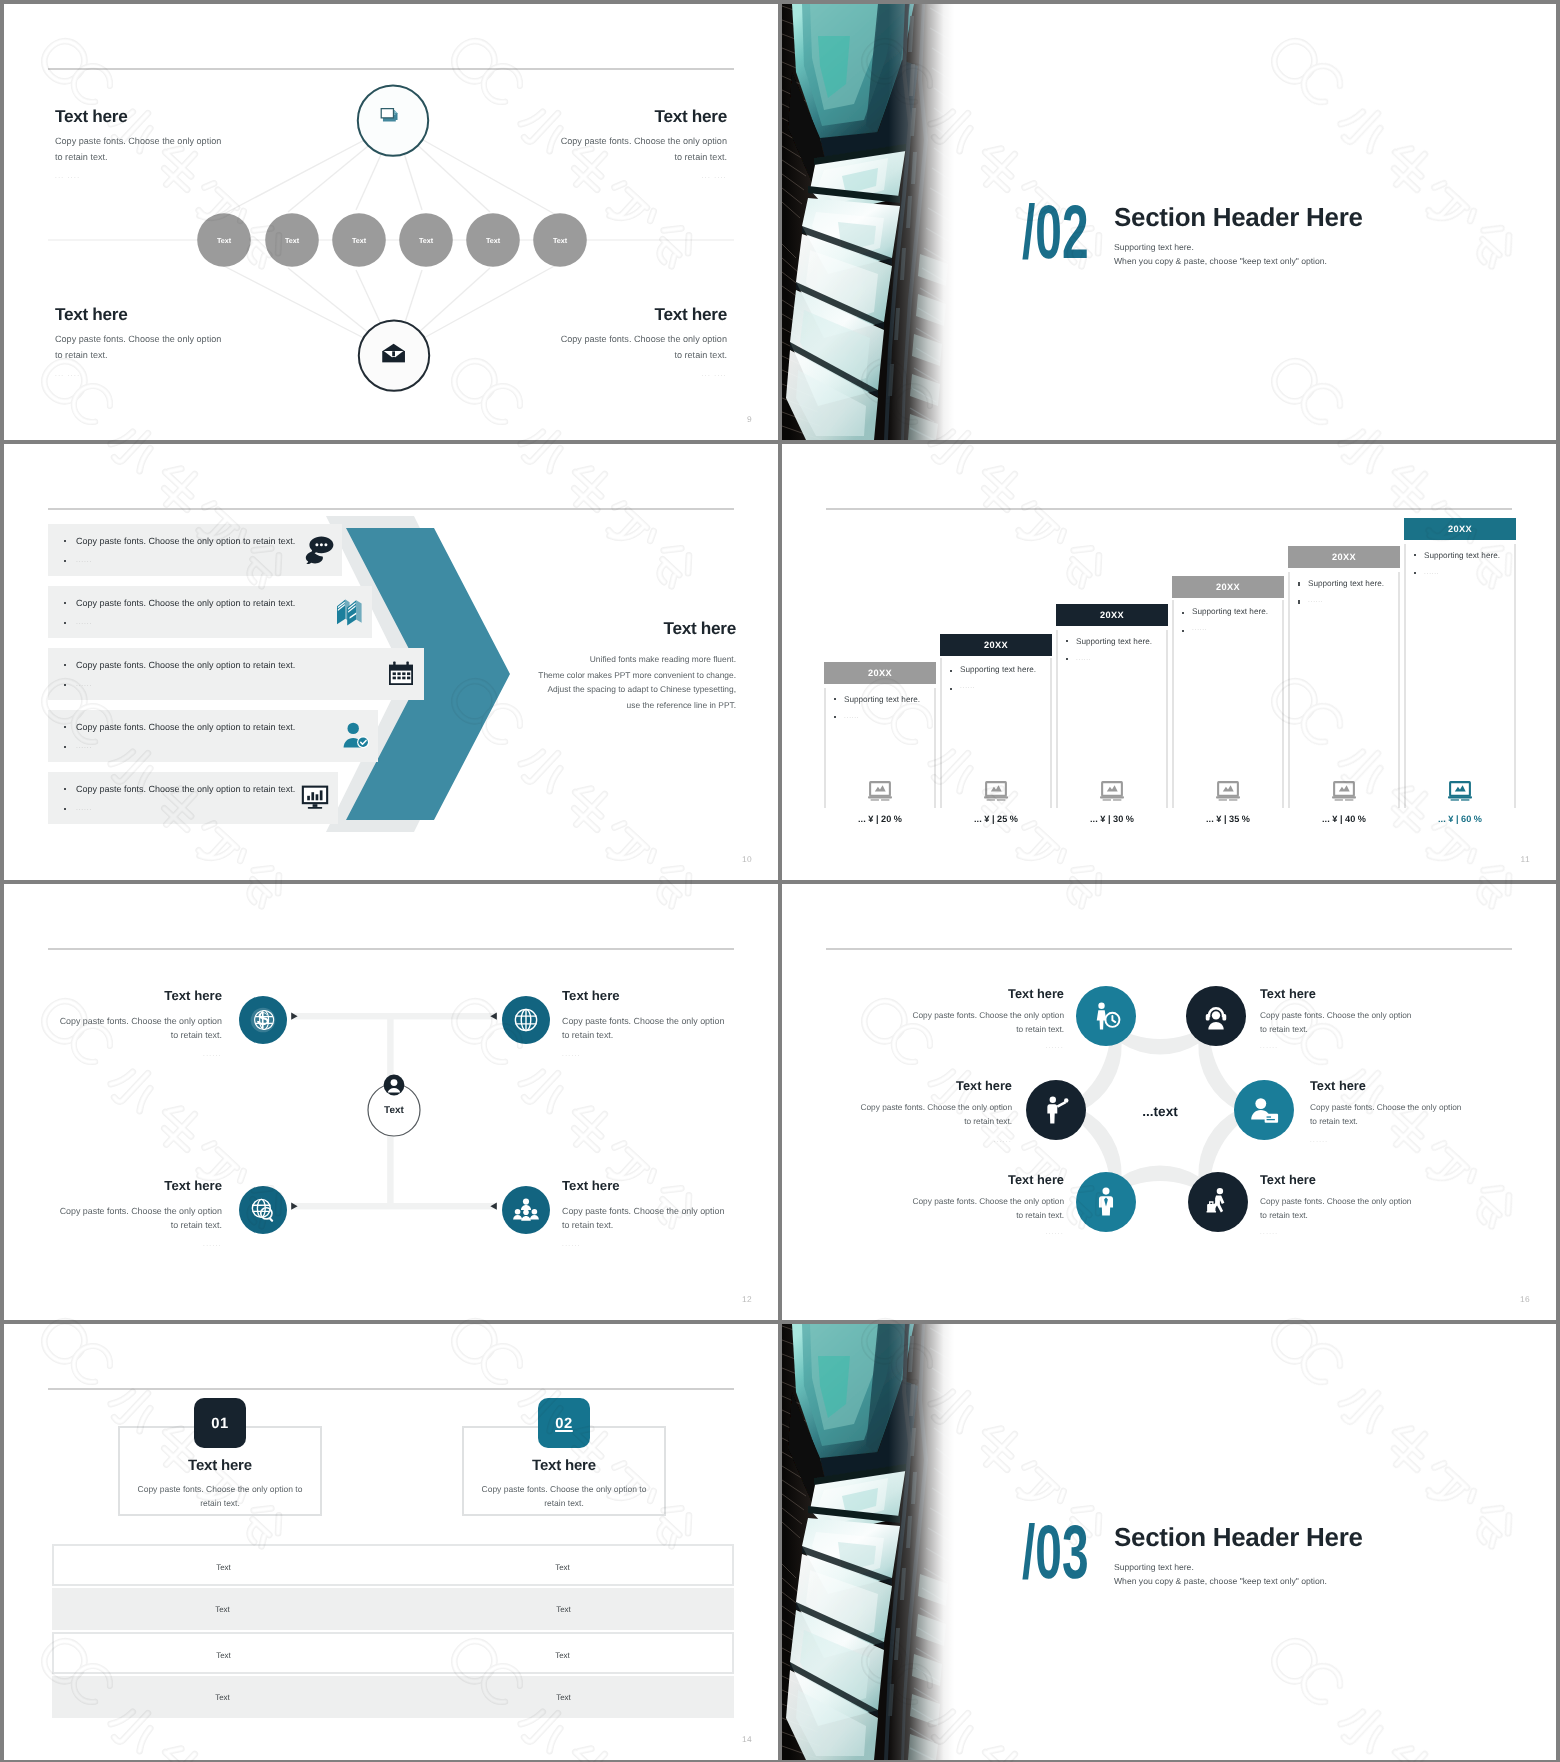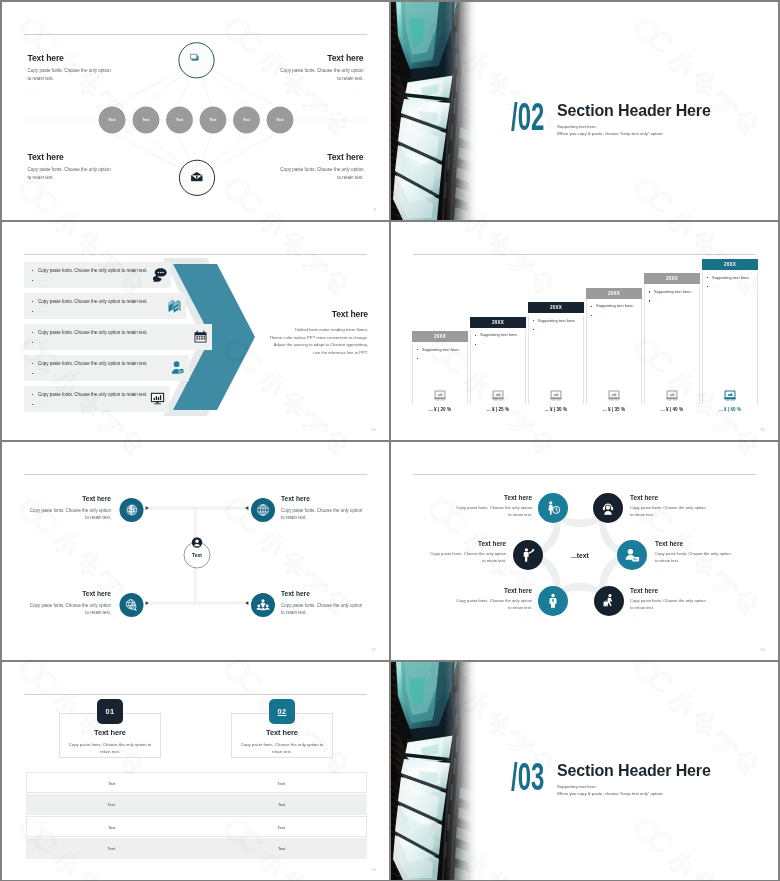--- a/index.html
+++ b/index.html
@@ -92,21 +92,21 @@
 .card7 .c7b{position:absolute;left:6px;right:6px;top:26.5px;text-align:center;font-size:4.25px;color:#5c6367;line-height:7.6px;}
 .trow7{position:absolute;left:24px;width:341px;height:21px;}
 .trow7 .cell{position:absolute;top:0;height:21px;line-height:21px;text-align:center;font-size:4px;color:#3f4548;}
 .trow7 .c1{left:0;width:50%;}
 .trow7 .c2{left:50%;width:50%;}
 
 
 .archimg{position:absolute;left:0;top:0;width:86px;height:218px;}
 .secnum{position:absolute;left:120px;top:96px;font-size:38px;font-weight:bold;color:#1a6e8a;font-family:"Liberation Sans",sans-serif;transform:scaleX(.63) scaleY(1.0);transform-origin:left top;letter-spacing:0px;line-height:1;}
 .sectxt{position:absolute;left:166px;top:99.5px;}
-.secttl{font-size:16px;font-weight:bold;color:#1d262d;letter-spacing:-.15px;line-height:1.1;}
+.secttl{font-size:13px;font-weight:bold;color:#1d262d;letter-spacing:-.15px;line-height:1.1;}
 .secsub1{font-size:4.3px;color:#4f565b;margin-top:5px;}
 .secsub2{font-size:4.3px;color:#4f565b;margin-top:2.3px;}
 </style>
 </head>
 <body>
 
 <div class="grid">
   <div class="slide s0">
     <div class="topline"></div>
     <svg class="sv1" width="387" height="218" viewBox="0 0 387 218">

